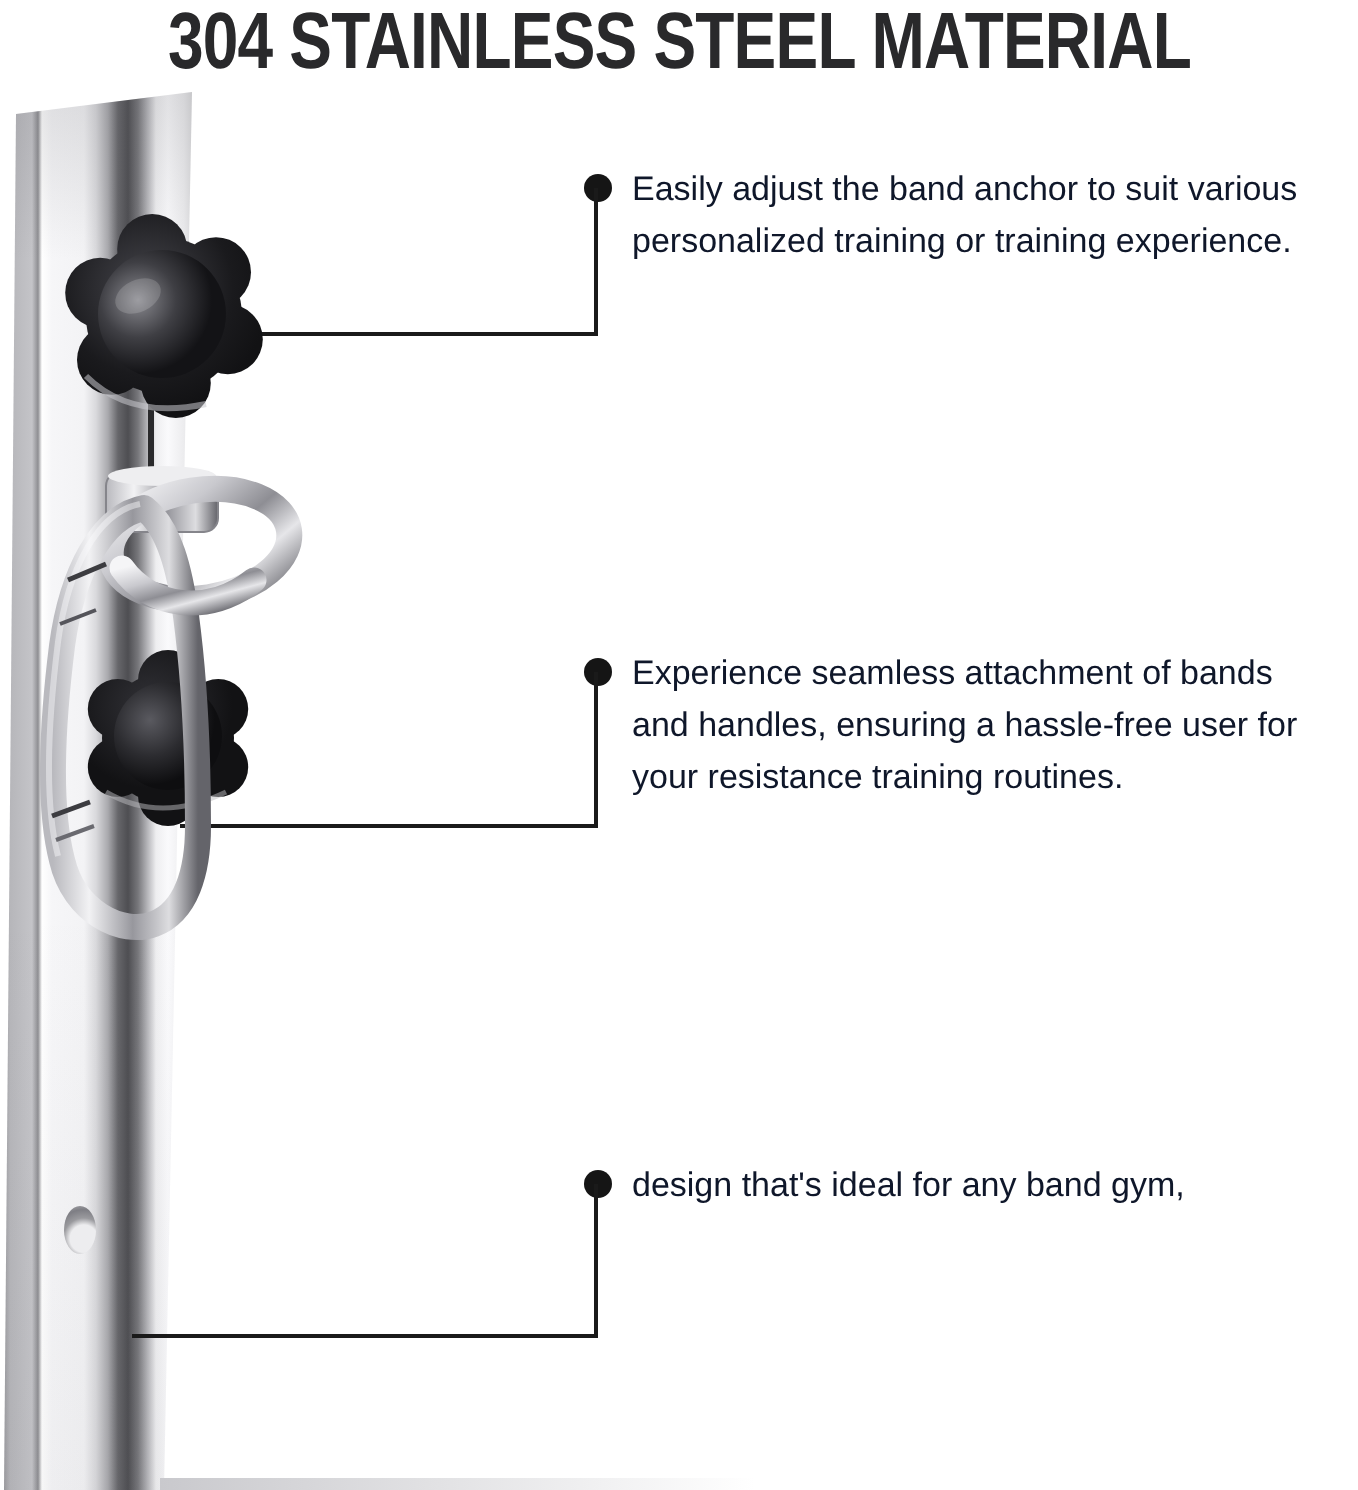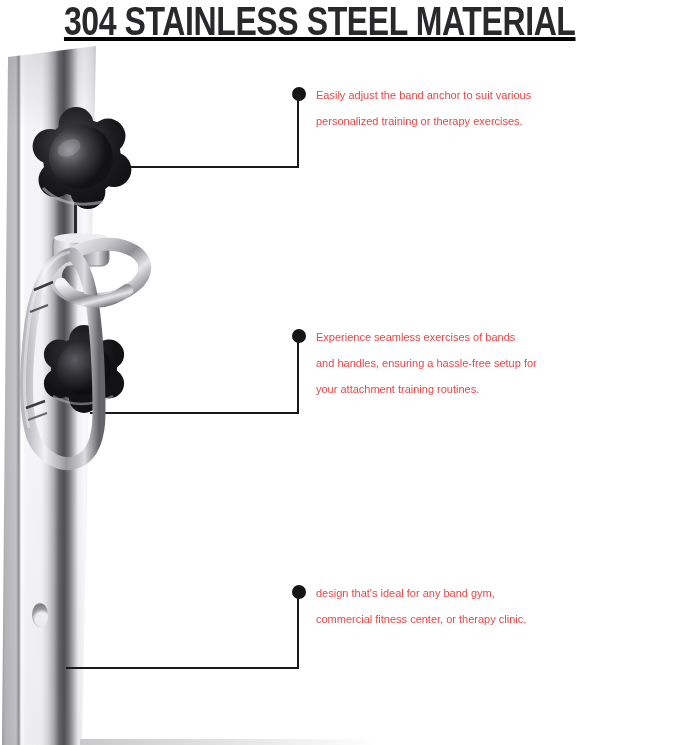--- a/index.html
+++ b/index.html
@@ -3,21 +3,21 @@
 <meta charset="utf-8">
 <style>
   html,body{margin:0;padding:0;background:#ffffff;}
   #canvas{
     position:relative;width:679px;height:745px;background:#ffffff;overflow:hidden;
     font-family:"Liberation Sans",sans-serif;
   }
   
   .title{
     position:absolute;left:0;top:0;width:679px;height:42px;
-    display:flex;align-items:center;text-decoration:underline;
+    display:flex;align-items:center;justify-content:center;
   }
   .title span{
     display:inline-block;transform:scaleX(.80);transform-origin:center;
     font-size:40px;font-weight:700;letter-spacing:-.5px;color:#29292b;white-space:nowrap;
   }
   
   .rail{
     position:absolute;left:2px;top:46px;width:94px;height:699px;z-index:1;
     clip-path:polygon(6px 11px,94px 0px,80px 699px,0px 699px);
     background:linear-gradient(90deg,
@@ -39,21 +39,21 @@
     position:absolute;left:80px;top:739px;width:310px;height:6px;z-index:1;
     background:linear-gradient(90deg,#c9c9cd 0%,#e2e2e4 45%,rgba(238,238,240,0) 96%);
   }
   
   .dot{position:absolute;width:14px;height:14px;border-radius:50%;background:#151515;z-index:2;}
   .vline{position:absolute;width:2px;background:#1a1a1a;z-index:2;}
   .hline{position:absolute;height:2px;background:#1a1a1a;z-index:2;}
   .stud{position:absolute;left:74px;top:202px;width:3px;height:40px;background:#2a2a2c;z-index:2;}
   
   .callout{position:absolute;left:316px;width:356px;z-index:2;
-    font-size:11px;line-height:26px;color:#ef4444;}
+    font-size:17px;line-height:26px;color:#0f172a;}
   .callout div{white-space:nowrap;}
   
   .knob1{position:absolute;left:25px;top:100px;z-index:3;}
   .hardware{position:absolute;left:5px;top:228px;z-index:3;}
 </style>
 </head>
 <body>
 
 <div id="canvas">
 
@@ -149,33 +149,32 @@
     <line x1="23" y1="192" x2="42" y2="185" stroke="#6a6a70" stroke-width="2"></line>
 
     <path d="M 56 56 C 70 76 100 80 122 62" fill="none" stroke="url(#steel1)" stroke-width="12.5" stroke-linecap="round"></path>
   </svg>
 
   <span class="dot" style="left:292px;top:87px"></span>
   <div class="vline" style="left:297px;top:94px;height:74px"></div>
   <div class="hline" style="left:100px;top:166px;width:199px"></div>
   <div class="callout" style="top:82px">
     <div>Easily adjust the band anchor to suit various</div>
-    <div>personalized training or therapy exercises.</div>
+    <div>personalized training or training experience.</div>
   </div>
 
   <span class="dot" style="left:292px;top:329px"></span>
   <div class="vline" style="left:297px;top:336px;height:78px"></div>
   <div class="hline" style="left:90px;top:412px;width:209px"></div>
   <div class="callout" style="top:324px">
-    <div>Experience seamless exercises of bands</div>
-    <div>and handles, ensuring a hassle-free setup for</div>
-    <div>your attachment training routines.</div>
+    <div>Experience seamless attachment of bands</div>
+    <div>and handles, ensuring a hassle-free user for</div>
+    <div>your resistance training routines.</div>
   </div>
 
   <span class="dot" style="left:292px;top:585px"></span>
   <div class="vline" style="left:297px;top:592px;height:77px"></div>
   <div class="hline" style="left:66px;top:667px;width:233px"></div>
   <div class="callout" style="top:580px">
     <div>design that's ideal for any band gym,</div>
-    <div>commercial fitness center, or therapy clinic.</div>
   </div>
 
 </div>
 
 </body></html>

